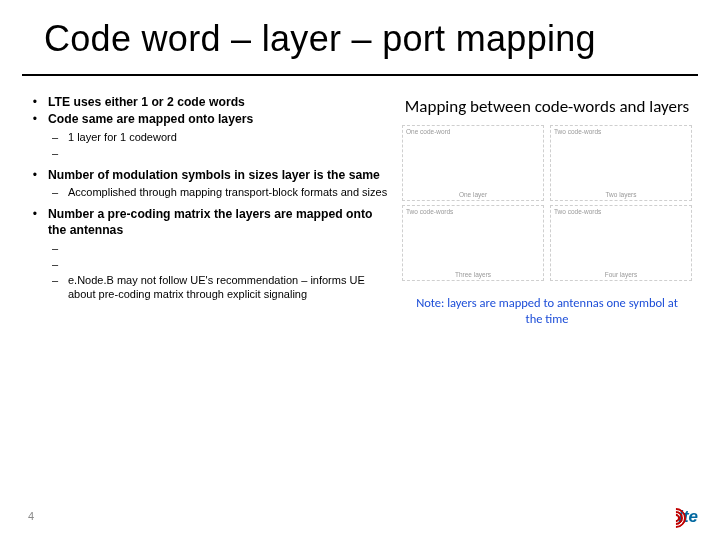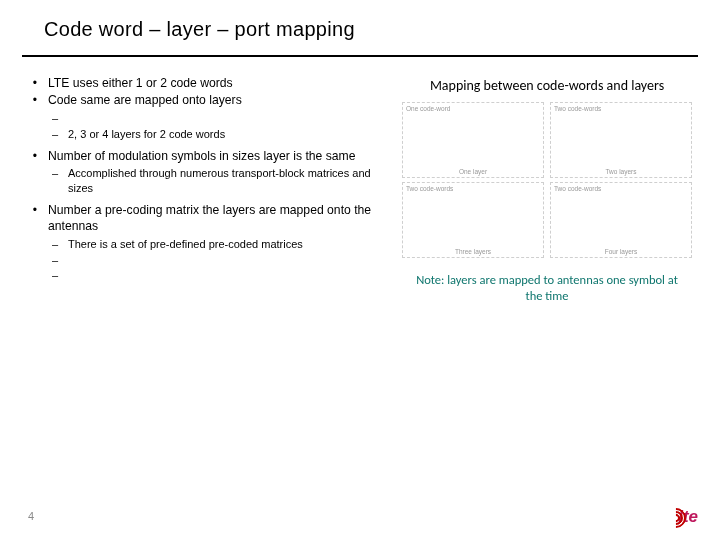--- a/index.html
+++ b/index.html
@@ -6,21 +6,21 @@
   body {
     width: 720px;
     height: 540px;
     background: #fff;
     font-family: Arial, Helvetica, sans-serif;
     color: #000;
     position: relative;
     overflow: hidden;
   }
   .title {
-    font-size: 20px;
+    font-size: 36px;
     font-weight: 400;
     padding: 18px 0 8px 44px;
     letter-spacing: 0.3px;
   }
   .rule {
     height: 2px;
     background: #000;
     margin: 6px 22px 0 22px;
   }
   .content {
@@ -32,28 +32,28 @@
     font-size: 12.2px;
     line-height: 1.35;
   }
   .right {
     width: 300px;
     padding-left: 10px;
   }
   ul.bullets { list-style: none; }
   ul.bullets > li { display: flex; margin-bottom: 1px; }
   ul.bullets > li > .mark { width: 26px; text-align: center; flex-shrink:0; }
-  ul.bullets > li > .txt { flex: 1; }
+  ul.bullets > li > .txt { flex: 1; font-weight: bold; }
   ul.sub { list-style: none; margin: 2px 0 6px 0; }
   ul.sub > li { display: flex; font-size: 11px; margin-bottom: 1px; }
   ul.sub > li > .mark { width: 46px; text-align: right; padding-right: 10px; flex-shrink:0; }
   ul.sub > li > .txt { flex: 1; }
   .right-heading {
     text-align: center;
-    font-size: 14px;
+    font-size: 17px;
     font-family: Calibri, Arial, sans-serif;
     margin: 2px 0 8px 0;
     font-weight: 400;
   }
   .diagrams {
     display: grid;
     grid-template-columns: 1fr 1fr;
     gap: 4px 6px;
     margin-bottom: 14px;
   }
@@ -65,21 +65,21 @@
     justify-content: space-between;
     padding: 2px 3px;
     font-size: 6.5px;
     color: #888;
   }
   .diagram .dt { color:#999; }
   .diagram .db { align-self: center; color:#999; }
   .note {
     text-align: center;
     font-size: 12.5px;
-    color: #0f766e;
+    color: #1d4ed8;
     font-family: Calibri, Arial, sans-serif;
     line-height: 1.25;
     padding: 0 10px;
   }
   .page-num {
     position: absolute;
     left: 28px;
     bottom: 18px;
     font-size: 11px;
     color: #8a8a8a;
@@ -95,21 +95,21 @@
     width: 22px; height: 22px; position: relative; margin-right: -4px;
   }
   .arcs span {
     position: absolute; border: 2px solid #c00000; border-radius: 50%;
     border-left-color: transparent; border-bottom-color: transparent;
     transform: rotate(45deg);
   }
   .arcs .a1 { width: 8px; height: 8px; right: 2px; bottom: 6px; }
   .arcs .a2 { width: 14px; height: 14px; right: -1px; bottom: 3px; }
   .arcs .a3 { width: 20px; height: 20px; right: -4px; bottom: 0; }
-  .logotext { font-weight: bold; font-style: italic; font-size: 17px; color: #be185d; }
+  .logotext { font-weight: bold; font-style: italic; font-size: 17px; color: #0369a1; }
 </style>
 </head>
 <body>
 
 <div class="title">Code word – layer – port mapping</div>
 <div class="rule"></div>
 
 <div class="content">
 
   <div class="left">
@@ -119,54 +119,54 @@
         <span class="txt">LTE uses either 1 or 2 code words</span>
       </li>
       <li>
         <span class="mark">•</span>
         <span class="txt">Code same are mapped onto layers</span>
       </li>
     </ul>
     <ul class="sub">
       <li>
         <span class="mark">–</span>
-      </li>
-      <li>
-        <span class="mark">–</span>
-        <span class="txt">2, 3 or 4 layers for 2 code words</span>
+        <span class="txt">1 layer  for 1 codeword</span>
+      </li>
+      <li>
+        <span class="mark">–</span>
       </li>
     </ul>
     <ul class="bullets">
       <li>
         <span class="mark">•</span>
         <span class="txt">Number of modulation symbols in sizes layer is the same</span>
       </li>
     </ul>
     <ul class="sub">
       <li>
         <span class="mark">–</span>
-        <span class="txt">Accomplished through numerous transport-block matrices and sizes</span>
+        <span class="txt">Accomplished through mapping transport-block formats and sizes</span>
       </li>
     </ul>
     <ul class="bullets">
       <li>
         <span class="mark">•</span>
         <span class="txt">Number a pre-coding matrix the layers are mapped onto the antennas</span>
       </li>
     </ul>
     <ul class="sub">
       <li>
         <span class="mark">–</span>
-        <span class="txt">There is a set of pre-defined pre-coded matrices</span>
-      </li>
-      <li>
-        <span class="mark">–</span>
-      </li>
-      <li>
-        <span class="mark">–</span>
+      </li>
+      <li>
+        <span class="mark">–</span>
+      </li>
+      <li>
+        <span class="mark">–</span>
+        <span class="txt">e.Node.B may not follow UE's recommendation – informs UE about pre-coding matrix through explicit signaling</span>
       </li>
     </ul>
   </div>
 
   <div class="right">
     <div class="right-heading">Mapping between code-words and layers</div>
     <div class="diagrams">
       <div class="diagram">
         <span class="dt">One code-word</span>
         <span class="db">One layer</span>

